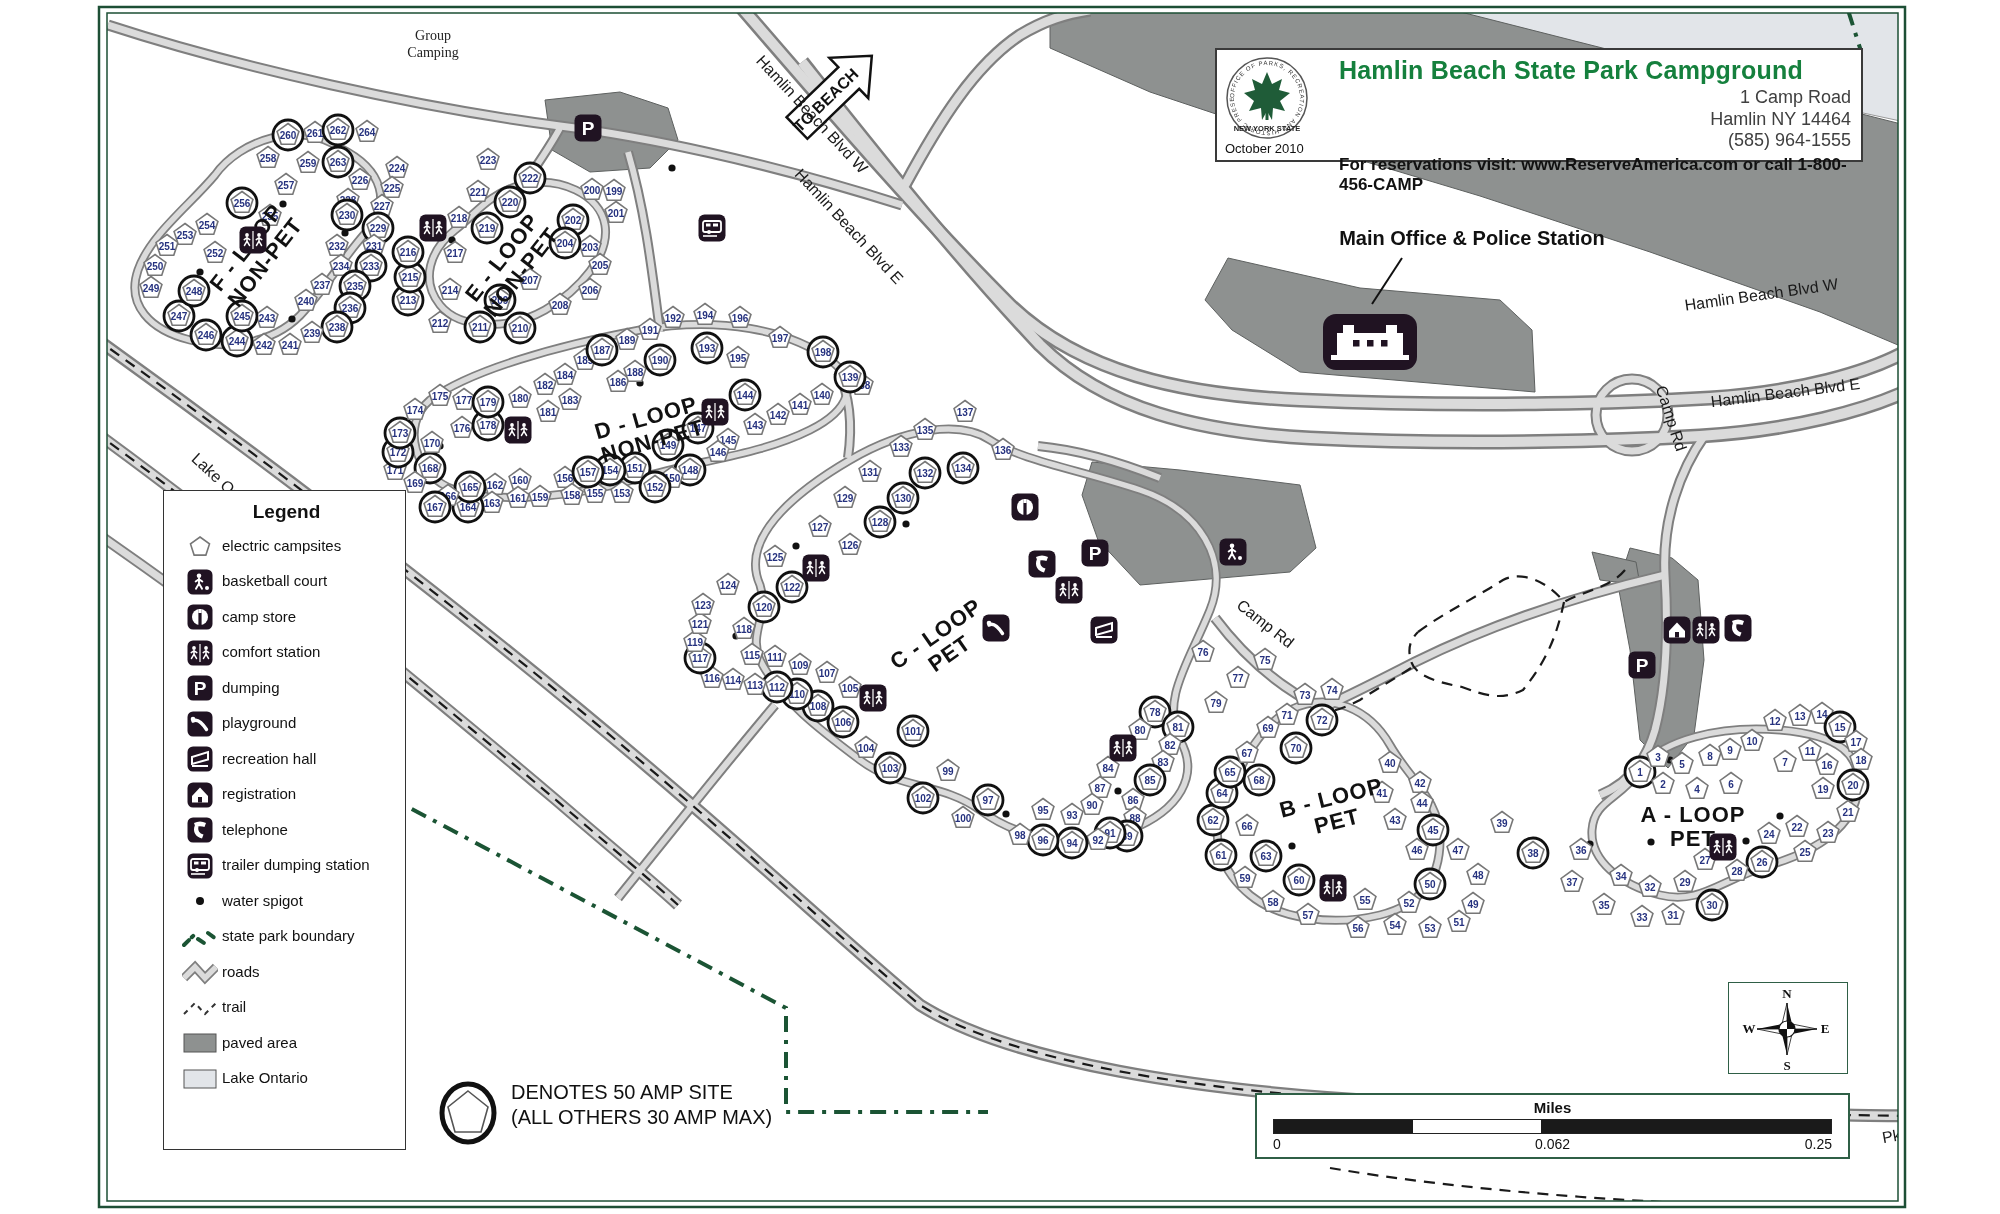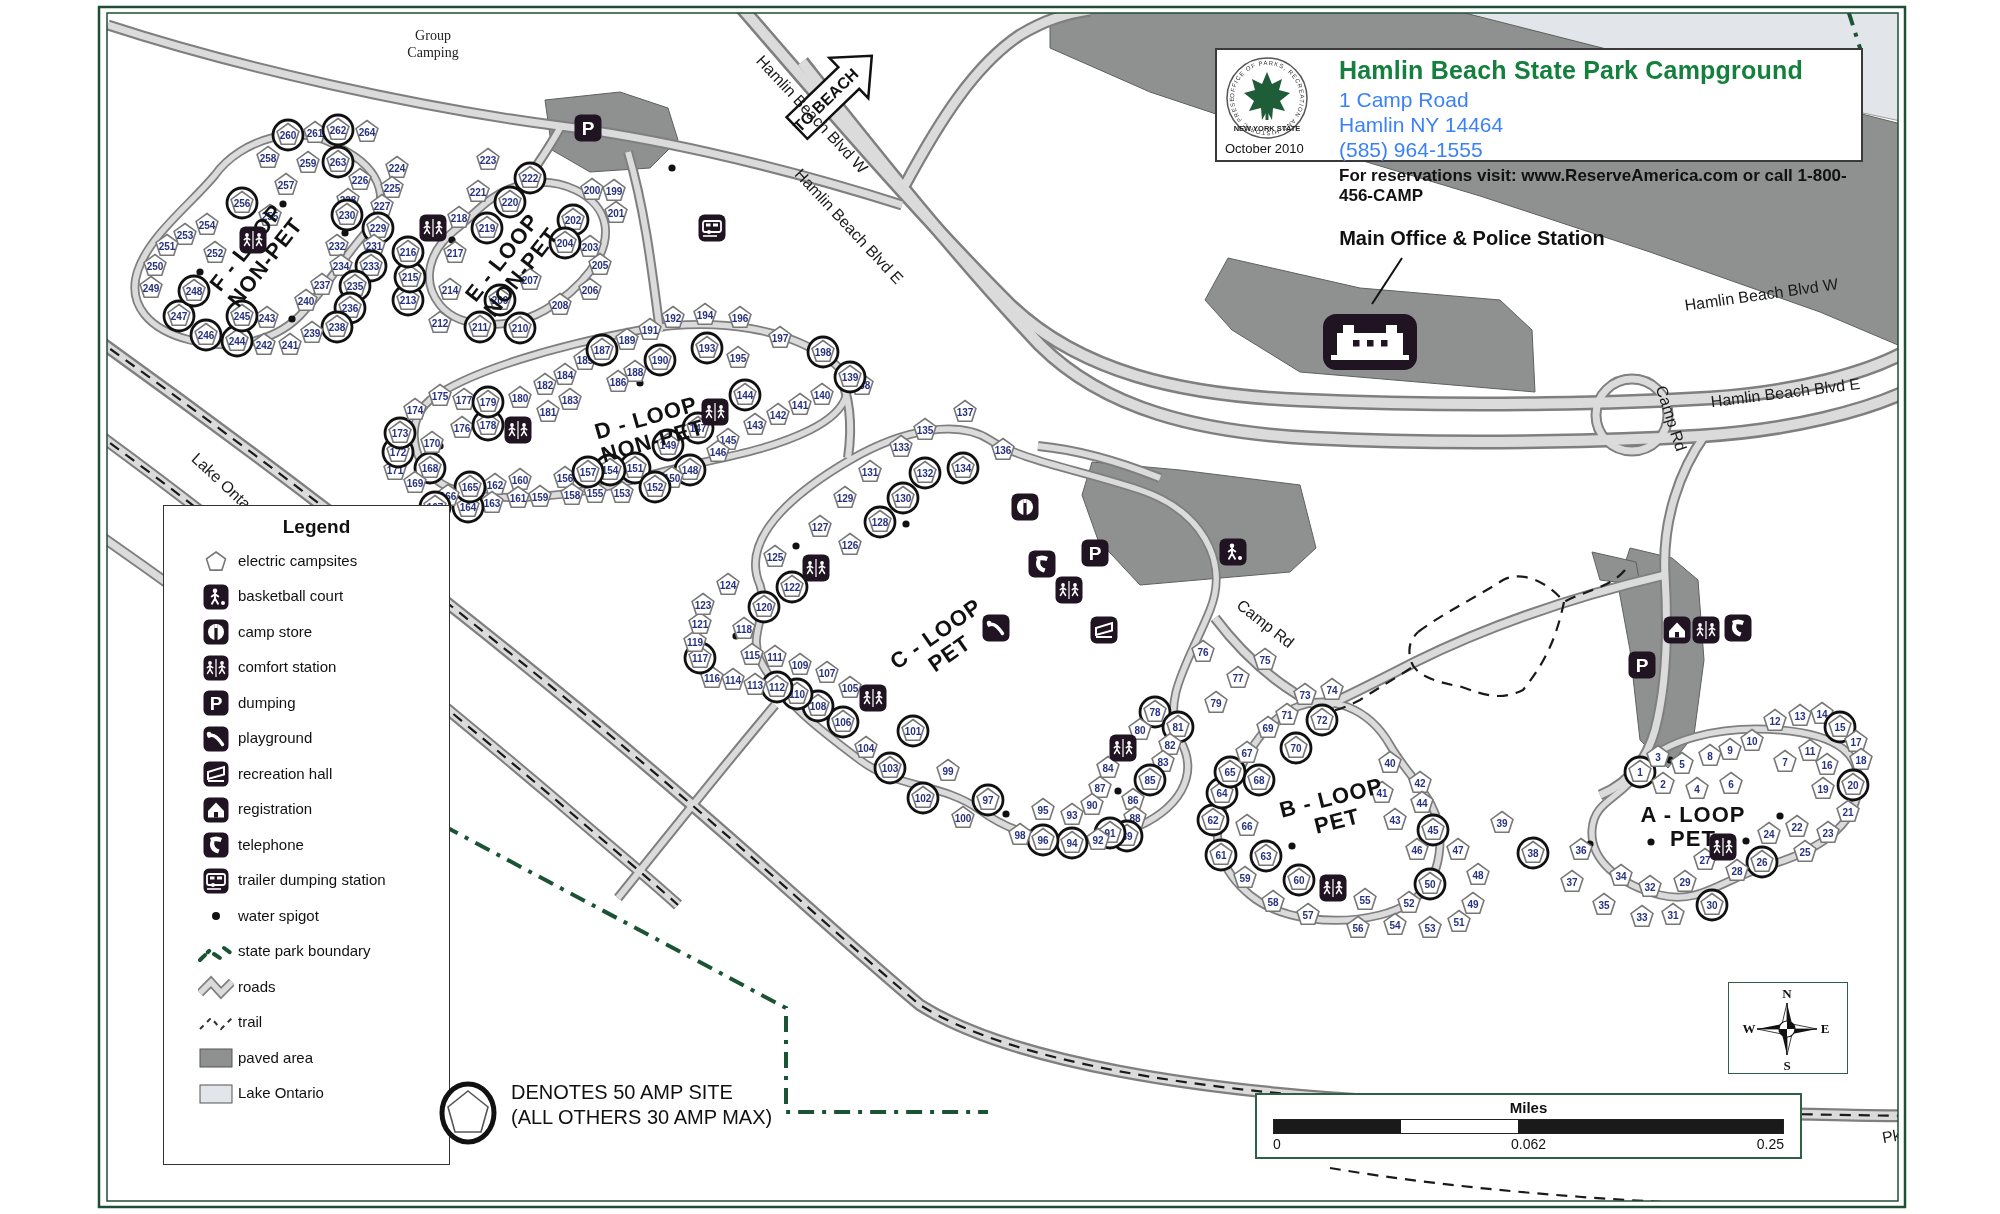--- a/index.html
+++ b/index.html
@@ -6,33 +6,33 @@
   body{width:2000px;height:1214px;position:relative;font-family:"Liberation Sans",sans-serif;overflow:hidden;}
   #map-svg{position:absolute;left:0;top:0;}
   .overlay{position:absolute;background:#fff;box-sizing:border-box;}
   
   #title-box{left:1215px;top:48px;width:648px;height:114px;border:2px solid #3a3a3a;padding:6px 10px 4px 8px;}
   #title-box .cols{display:flex;height:100%;}
   #logo-col{width:100px;position:relative;}
   #logo-date{position:absolute;left:0;bottom:0;font-size:13px;color:#111;white-space:nowrap;}
   #title-col{flex:1;padding-left:14px;}
   #park-title{font-size:25px;font-weight:bold;color:#15803d;margin:0 0 2px 0;letter-spacing:.2px;}
-  .addr{font-size:21px;color:#3b82f6;line-height:1.2;}
+  .addr{font-size:18px;color:#404040;line-height:1.2;text-align:right;}
   #resv{font-size:17px;font-weight:bold;color:#111;margin-top:3px;}
   
-  #legend-box{left:163px;top:505px;width:287px;height:660px;border:1.5px solid #333;padding:8px 6px 4px 26px;}
+  #legend-box{left:163px;top:490px;width:243px;height:660px;border:1.5px solid #333;padding:8px 6px 4px 10px;}
   #legend-title{text-align:center;font-size:19px;font-weight:bold;color:#111;margin:2px 0 8px 0;}
   .lrow{display:flex;align-items:center;margin:0 0 5.5px 8px;}
   .lic{flex:0 0 40px;display:flex;align-items:center;}
   .llab{font-size:15px;color:#111;width:160px;line-height:1.08;}
   
   #amp-note{left:437px;top:1080px;width:430px;height:84px;display:flex;align-items:flex-start;background:transparent;}
   #amp-text{font-size:20px;color:#111;line-height:1.25;margin-left:12px;}
   
-  #scale-box{left:1255px;top:1093px;width:547px;height:66px;border:2px solid #2f5f46;padding:4px 16px;}
+  #scale-box{left:1255px;top:1093px;width:595px;height:66px;border:2px solid #2f5f46;padding:4px 16px;}
   #scale-title{text-align:center;font-weight:bold;font-size:15px;color:#111;}
   #scale-bar{height:13px;border:1.5px solid #222;display:flex;margin-top:3px;}
   #scale-bar .seg{height:100%;}
   #scale-ticks{position:relative;height:20px;font-size:14px;color:#111;margin-top:2px;}
   #tick0{position:absolute;left:0;}
   #tick1{position:absolute;left:50%;transform:translateX(-50%);}
   #tick2{position:absolute;right:0;}
   
   #compass-box{left:1728px;top:982px;width:120px;height:92px;border:1.5px solid #2f5f46;}
 </style>

